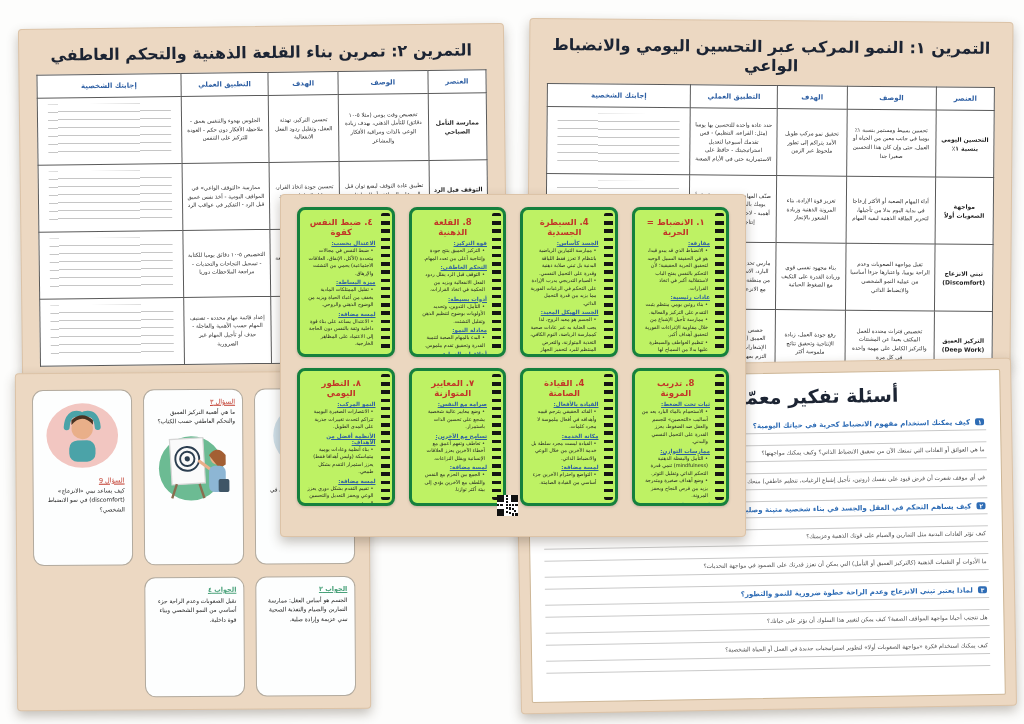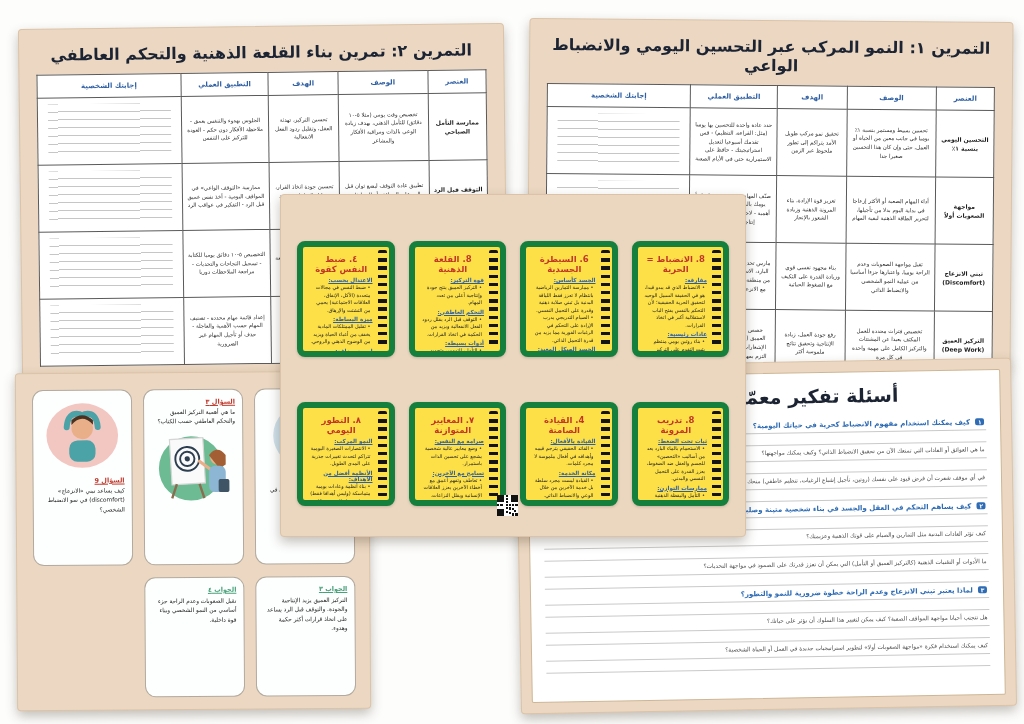--- a/index.html
+++ b/index.html
@@ -15,34 +15,34 @@
   .ex-table td{font-size:5.5px;color:#2e2e2e;padding:4px 4px;border:1px solid #5a5a5a;
                text-align:center;line-height:1.55;vertical-align:middle;}
   .ex-table td.cell-el{font-weight:bold;font-size:6px;color:#1e1e1e;}
   .ex-table col.c-el{width:13%}.ex-table col.c-desc{width:20%}.ex-table col.c-goal{width:15.5%}
   .ex-table col.c-app{width:19.5%}.ex-table col.c-ans{width:32%}
   .lines{height:54px;margin:2px 6px;
          background-image:repeating-linear-gradient(to bottom,transparent 0 7px,#c6c6c6 7px 8px);}
   
   .cards-grid{display:grid;grid-template-columns:repeat(4,1fr);grid-template-rows:150px 138px;
               gap:11px 14px;padding:12px 16px;direction:rtl;height:298px;}
-  .ncard{position:relative;background:#fde047;border:6px solid #15803d;border-radius:8px;
-         padding:6px 16px 6px 7px;overflow:hidden;box-shadow:0 1px 3px rgba(0,0,0,.18);margin-top:34px;}
+  .ncard{position:relative;background:#bef264;border:3px solid #15803d;border-radius:8px;
+         padding:6px 16px 6px 7px;overflow:hidden;box-shadow:0 1px 3px rgba(0,0,0,.18);}
   .binding{position:absolute;top:3px;bottom:3px;right:2px;width:9px;border-radius:2px;
     background-image:repeating-linear-gradient(to bottom,#141414 0 3.4px,rgba(0,0,0,0) 3.4px 8.2px);}
   .ncard-title{color:#c23628;font-weight:bold;font-size:8.5px;text-align:center;margin:1px 0 3px;}
   .nhead{color:#2e5fa3;font-weight:bold;font-size:5.6px;text-decoration:underline;margin:2px 0 1px;text-align:right;}
   .nbullet{font-size:5px;color:#222;line-height:1.5;text-align:right;padding-right:2px;}
   .qr{position:absolute;left:216px;top:300px;width:21px;height:21px;}
   
   .fc-grid{display:grid;grid-template-columns:repeat(3,100px);grid-template-rows:176px 120px;
            gap:12px 11px;padding:16px 14px;direction:rtl;}
   .fcard{background:#fdfefe;border:1.2px solid #b2aa9e;border-radius:11px;padding:7px;overflow:hidden;
          display:flex;flex-direction:column;}
-  .fc-label-q{color:#c0392b;font-weight:bold;font-size:6.5px;text-decoration:underline;text-align:right;margin:1px 0 2px;}
+  .fc-label-q{color:#c0392b;font-weight:normal;font-size:6.5px;text-decoration:underline;text-align:right;margin:1px 0 2px;}
   .fc-label-a{color:#48a179;font-weight:bold;font-size:6.5px;text-decoration:underline;margin:1px 0 3px;}
   .fc-text{font-size:5.8px;color:#222;line-height:1.6;text-align:right;direction:rtl;}
   .fc-ill{display:flex;justify-content:center;align-items:center;margin:2px 0;}
   
   .ws-inner{position:absolute;inset:10px;background:#fff;border:1px solid #cdb696;border-radius:2px;
             padding:6px 14px 8px;direction:rtl;}
   .ws-title{font-weight:bold;color:#1c2433;font-size:19px;text-align:center;padding:6px 0 10px;}
   .ws-row{border-bottom:1px solid #c9c9c9;min-height:10px;padding:4px 2px 1px;text-align:right;}
   .ws-main{color:#2e6cb5;font-weight:bold;font-size:7px;}
   .ws-sub{color:#4a4a4a;font-size:5.8px;}
@@ -225,22 +225,22 @@
               <path d="M48 23 Q47 10 37 12" stroke="#4ba3a8" stroke-width="5" fill="none" stroke-linecap="round"></path>
               <circle cx="35" cy="24" r="9" fill="#e9af89"></circle>
               <path d="M26 21 Q35 11 44 21 L44 17 Q35 9 26 17 Z" fill="#4a3222"></path>
               <rect x="24" y="34" width="22" height="18" rx="7" fill="#4ba3a8"></rect>
             </svg>
           </div>
           <div class="fc-label-q">السؤال 9</div>
           <div class="fc-text">كيف يساعد تبني «الانزعاج» (discomfort) في نمو الانضباط الشخصي؟</div>
         </div>
         <div class="fcard">
-          <div class="fc-label-a">الجواب ٣</div>
-          <div class="fc-text">التركيز العميق يزيد الإنتاجية والجودة. والتوقف قبل الرد يساعد على اتخاذ قرارات أكثر حكمة وهدوء.</div>
+          <div class="fc-label-a">الجواب ٢</div>
+          <div class="fc-text">الجسم هو أساس العقل: ممارسة التمارين والصيام والتغذية الصحية تبني عزيمة وإرادة صلبة.</div>
         </div>
         <div class="fcard">
           <div class="fc-label-a">الجواب ٤</div>
           <div class="fc-text">تقبل الصعوبات وعدم الراحة جزء أساسي من النمو الشخصي وبناء قوة داخلية.</div>
         </div>
       </div>
   </div>
 
   <div class="doc" id="doc-ws">
     <div class="ws-inner">
@@ -265,32 +265,32 @@
           <div class="ws-row ws-sub">كيف يمكنك استخدام فكرة «مواجهة الصعوبات أولا» لتطوير استراتيجيات جديدة في العمل أو الحياة الشخصية؟</div>
           <div class="ws-blank"></div>
         </div>
     </div>
   </div>
 
   <div class="doc" id="doc-cards">
     <div class="cards-grid" id="cards-grid">
         <div class="ncard">
           <div class="binding"></div>
-          <div class="ncard-title">8. الانضباط = الحرية</div>
+          <div class="ncard-title">١. الانضباط = الحرية</div>
           <div class="nhead">مفارقة:</div>
           <div class="nbullet">• الانضباط الذي قد يبدو قيدا، هو في الحقيقة السبيل الوحيد لتحقيق الحرية الحقيقية؛ لأن التحكم بالنفس يفتح الباب لاستقلالية أكبر في اتخاذ القرارات.</div>
           <div class="nhead">عادات رئيسية:</div>
           <div class="nbullet">• بناء روتين يومي منتظم يثبت التقدم على التركيز والفعالية.</div>
           <div class="nbullet">• ممارسة تأجيل الإشباع من خلال مقاومة الإغراءات الفورية لتحقيق أهداف أكبر.</div>
           <div class="nbullet">• تنظيم العواطف والسيطرة عليها بدلا من السماح لها بالتحكم في السلوك.</div>
           <div class="nhead">لمسة مضافة:</div>
         </div>
         <div class="ncard">
           <div class="binding"></div>
-          <div class="ncard-title">6. السيطرة الجسدية</div>
+          <div class="ncard-title">4. السيطرة الجسدية</div>
           <div class="nhead">الجسد كأساس:</div>
           <div class="nbullet">• ممارسة التمارين الرياضية بانتظام لا تعزز فقط اللياقة البدنية بل تبني صلابة ذهنية وقدرة على التحمل النفسي.</div>
           <div class="nbullet">• الصيام التدريجي يدرب الإرادة على التحكم في الرغبات الفورية مما يزيد من قدرة التحمل الذاتي.</div>
           <div class="nhead">الجسد الهيكل المعبد:</div>
           <div class="nbullet">• الجسم هو معبد الروح، لذا يجب العناية به عبر عادات صحية كممارسة الرياضة، النوم الكافي، التغذية المتوازنة، والتعرض المنتظم للبرد لتحفيز الجهاز المناعي وزيادة الطاقة.</div>
           <div class="nhead">لمسة مضافة:</div>
         </div>
         <div class="ncard">
           <div class="binding"></div>
           <div class="ncard-title">8. القلعة الذهنية</div>

